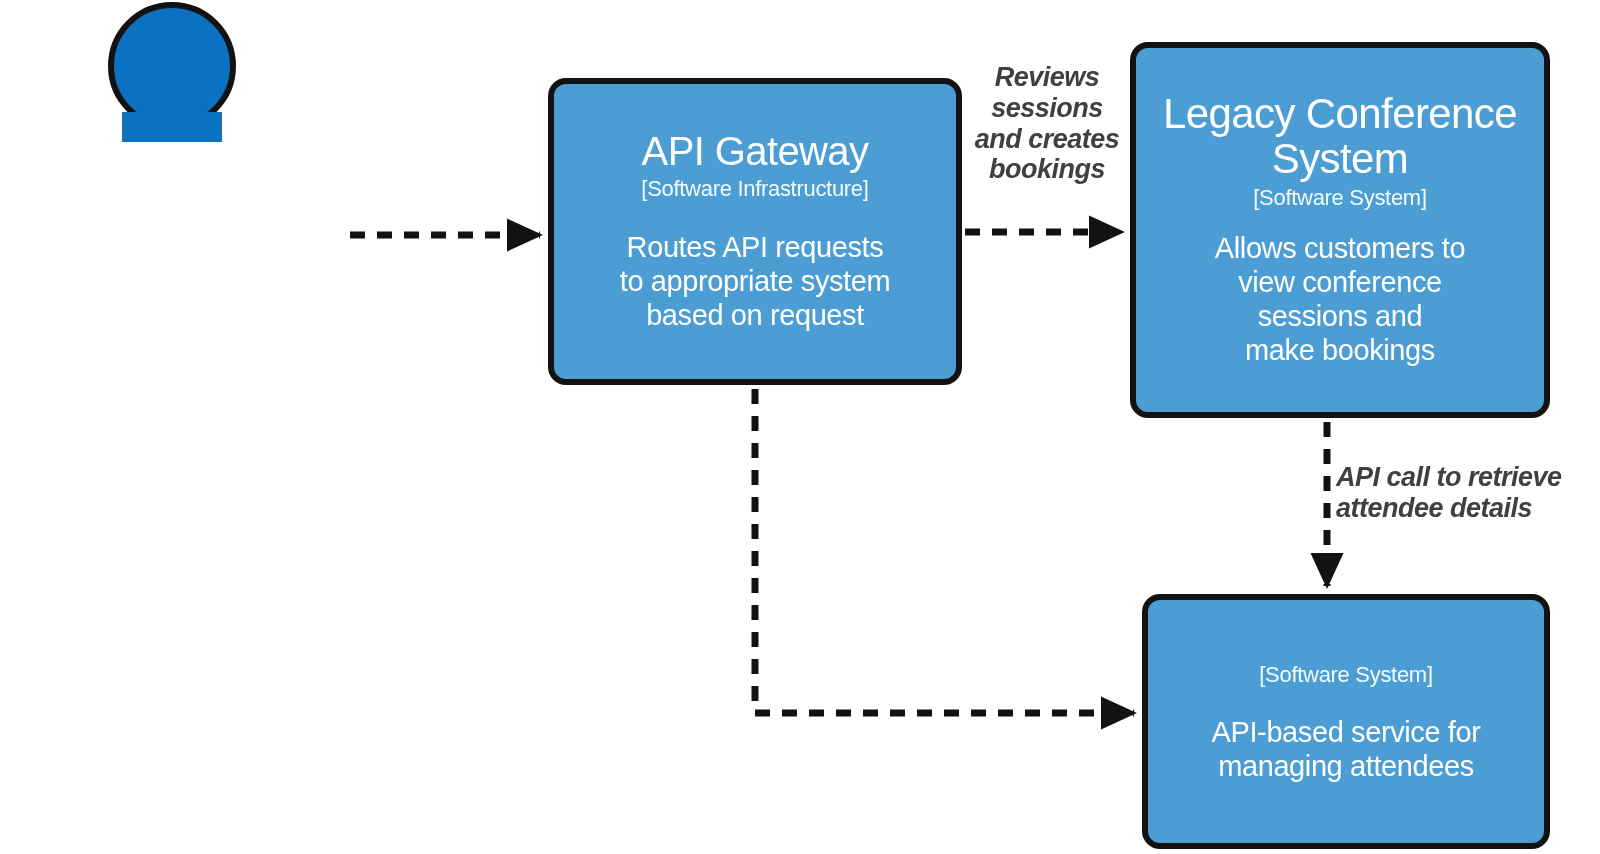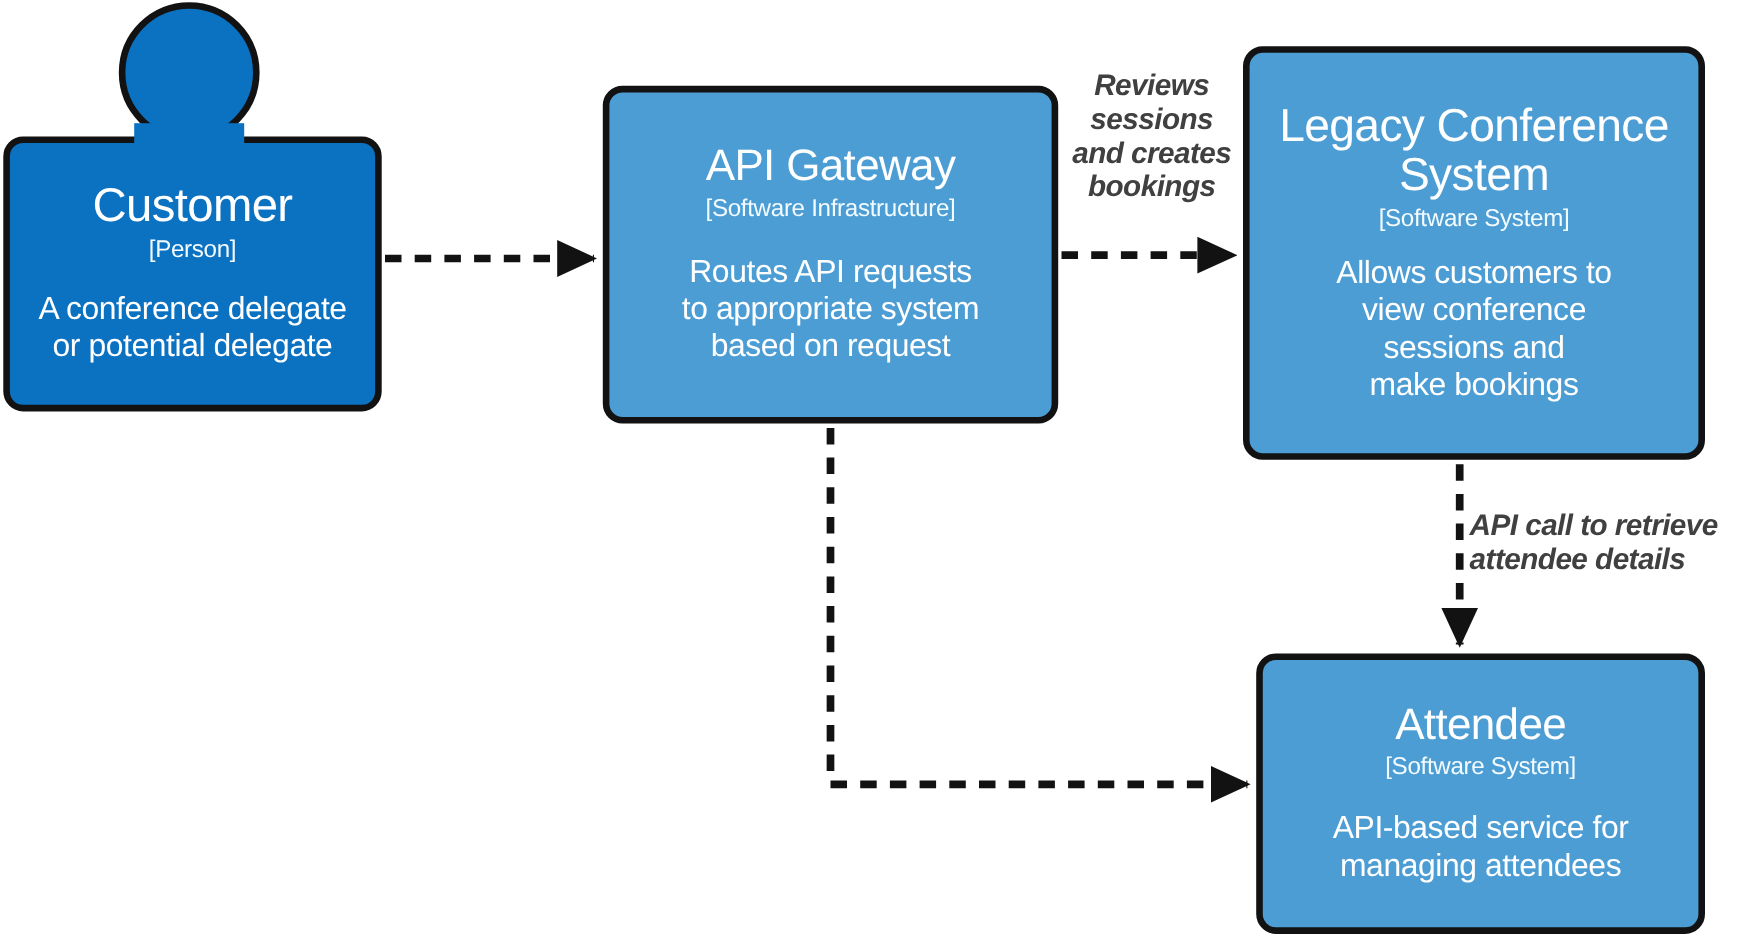--- a/index.html
+++ b/index.html
@@ -130,47 +130,40 @@
 
     <line x1="965" y1="232" x2="1122" y2="232" stroke="#121212" stroke-width="7" stroke-dasharray="15 12" stroke-linecap="butt" marker-end="url(#arrowhead)"></line>
 
     <line x1="1327" y1="422" x2="1327" y2="586" stroke="#121212" stroke-width="7" stroke-dasharray="15 12" stroke-linecap="butt" marker-end="url(#arrowhead)"></line>
 
     <path d="M 755 389 L 755 713 L 1134 713" fill="none" stroke="#121212" stroke-width="7" stroke-dasharray="15 12" stroke-linecap="butt" stroke-linejoin="miter" marker-end="url(#arrowhead)"></path>
   </svg>
 
   <div id="person-head"></div>
   <div id="person-neck-cover"></div>
-  <div class="node" id="node-customer">
-    <div class="title">Customer</div>
-    <div class="type">[Person]</div>
-    <div class="desc">A conference delegate
-or potential delegate</div>
-  </div>
 
   <div class="node" id="node-gateway">
     <div class="title">API Gateway</div>
     <div class="type">[Software Infrastructure]</div>
     <div class="desc">Routes API requests
 to appropriate system
 based on request</div>
   </div>
 
   <div class="node" id="node-legacy">
     <div class="title" style="white-space: pre-line;">Legacy Conference
 System</div>
     <div class="type">[Software System]</div>
     <div class="desc">Allows customers to
 view conference
 sessions and
 make bookings</div>
   </div>
 
   <div class="node" id="node-attendee">
-    <div class="title">Attendee</div>
     <div class="type">[Software System]</div>
     <div class="desc">API-based service for
 managing attendees</div>
   </div>
 
 
   <div class="edge-label" id="label-reviews">Reviews
 sessions
 and creates
 bookings</div>

